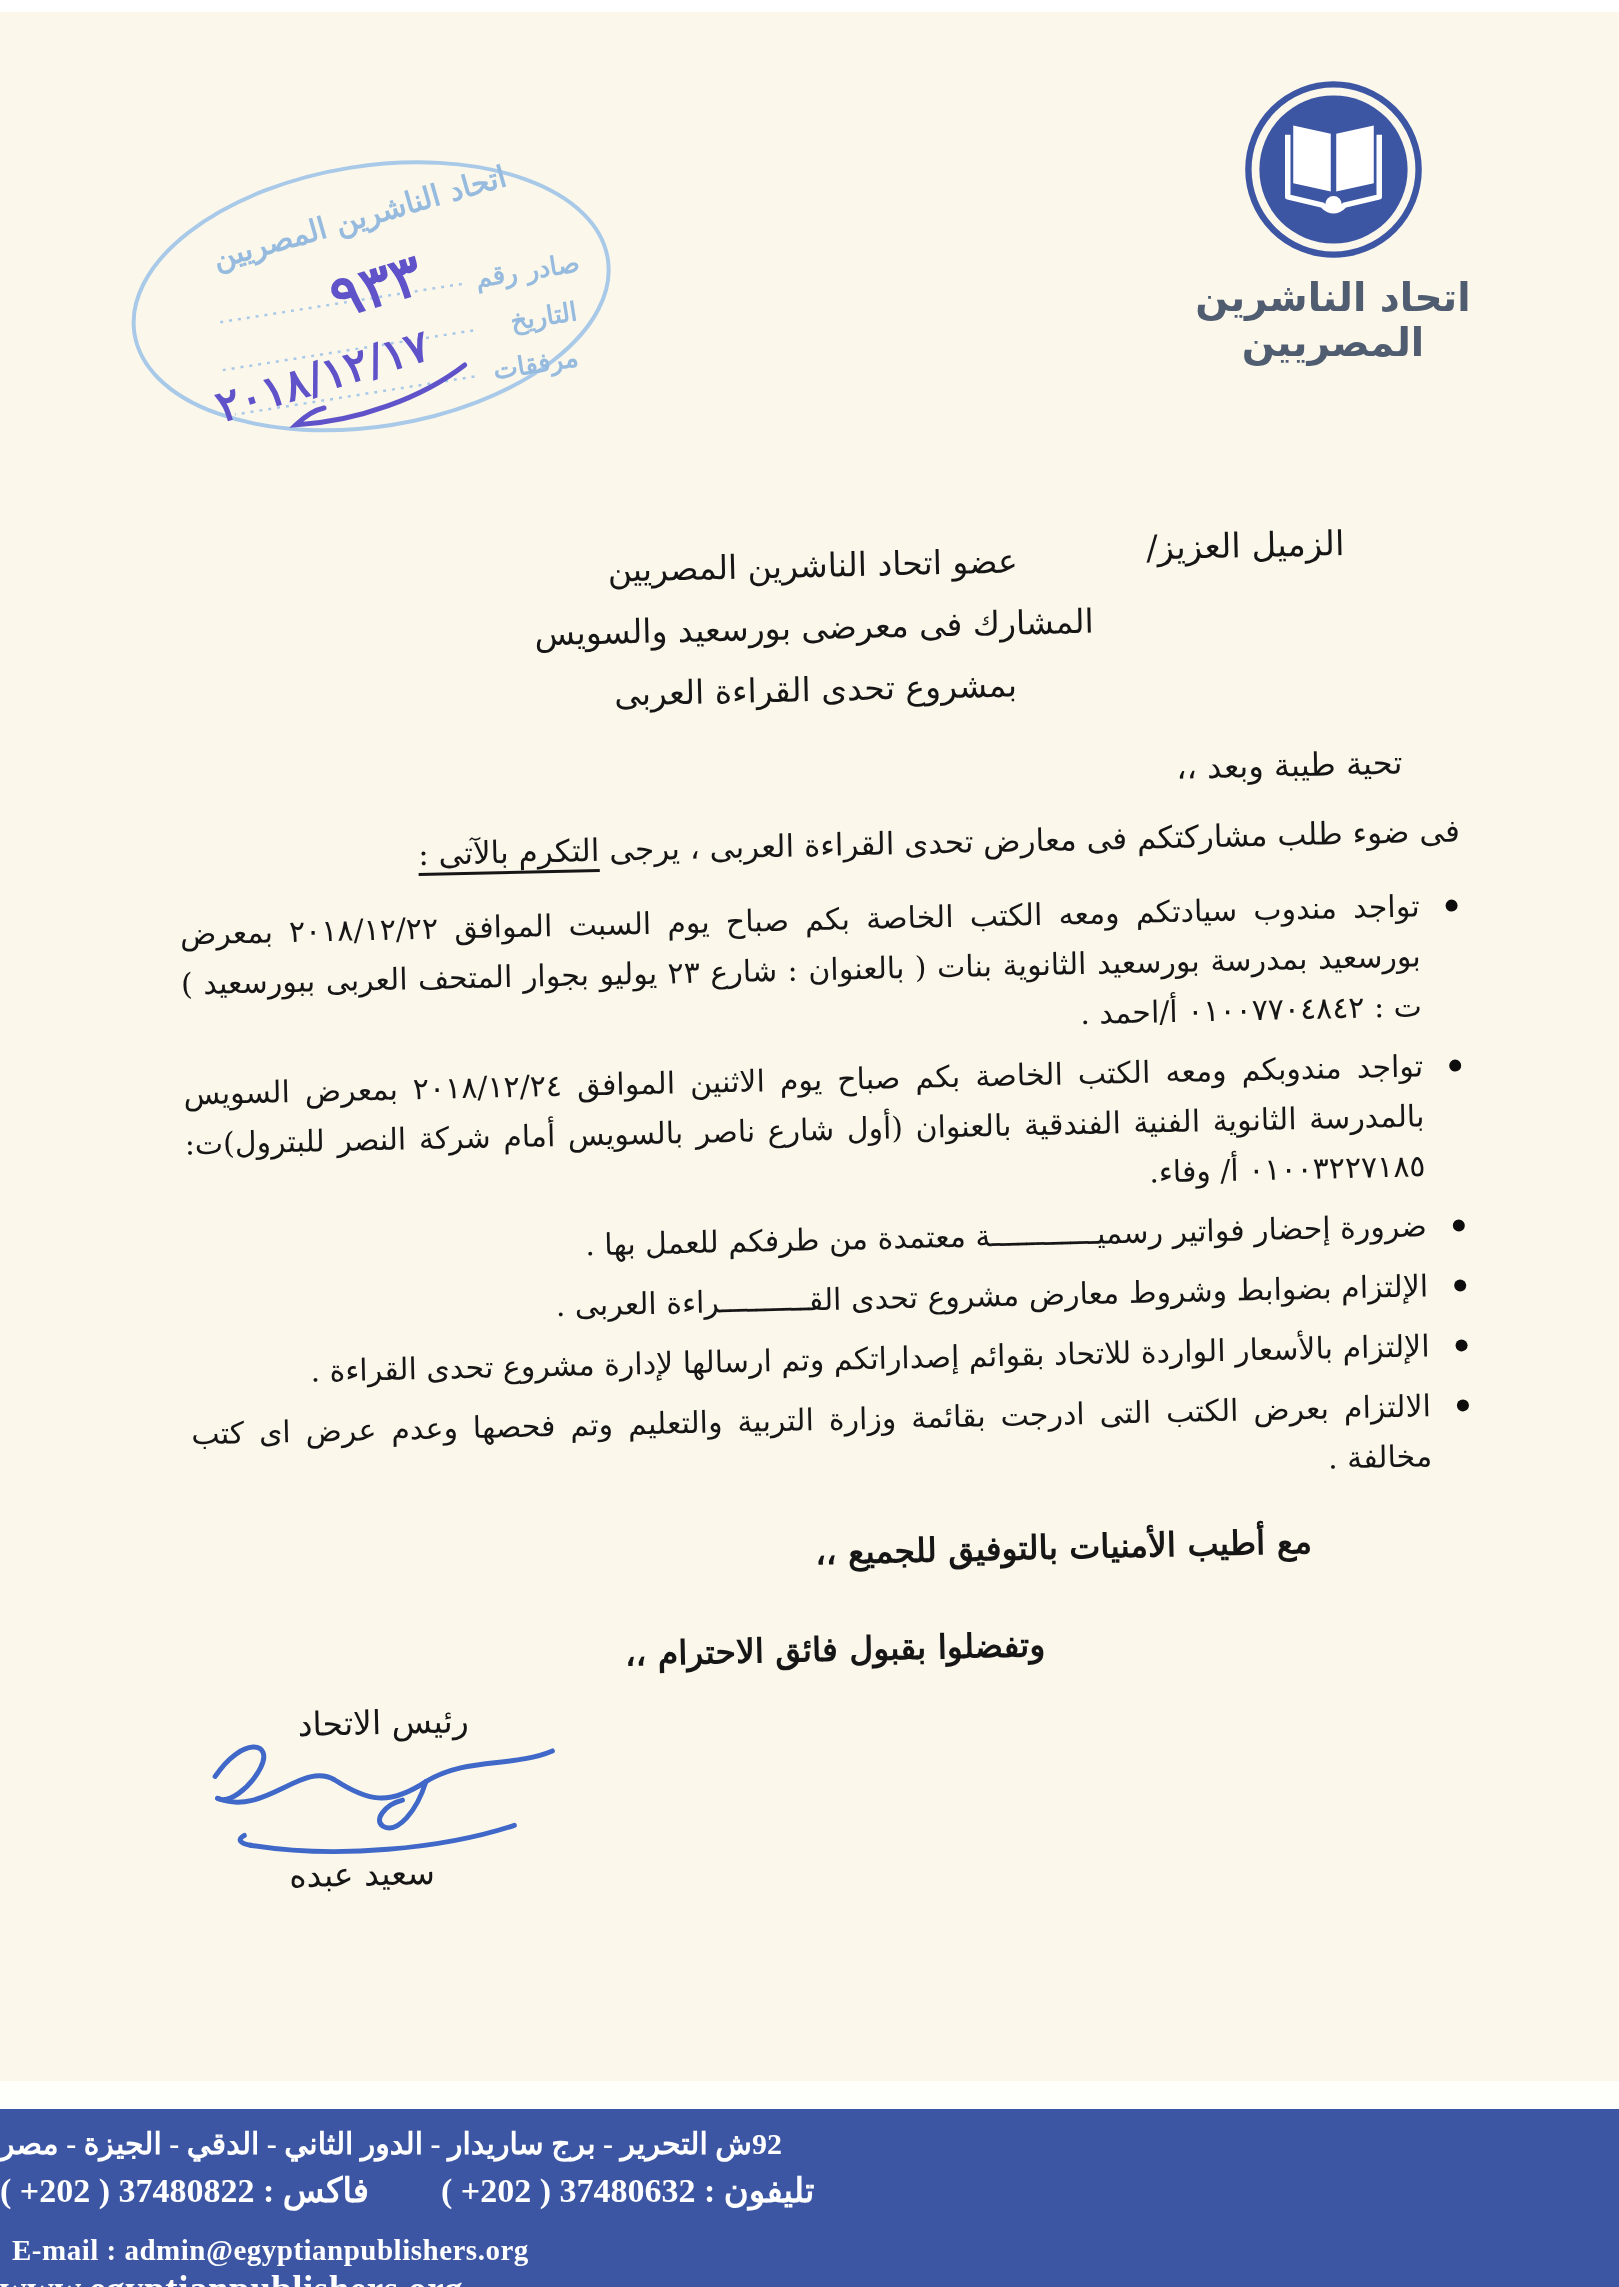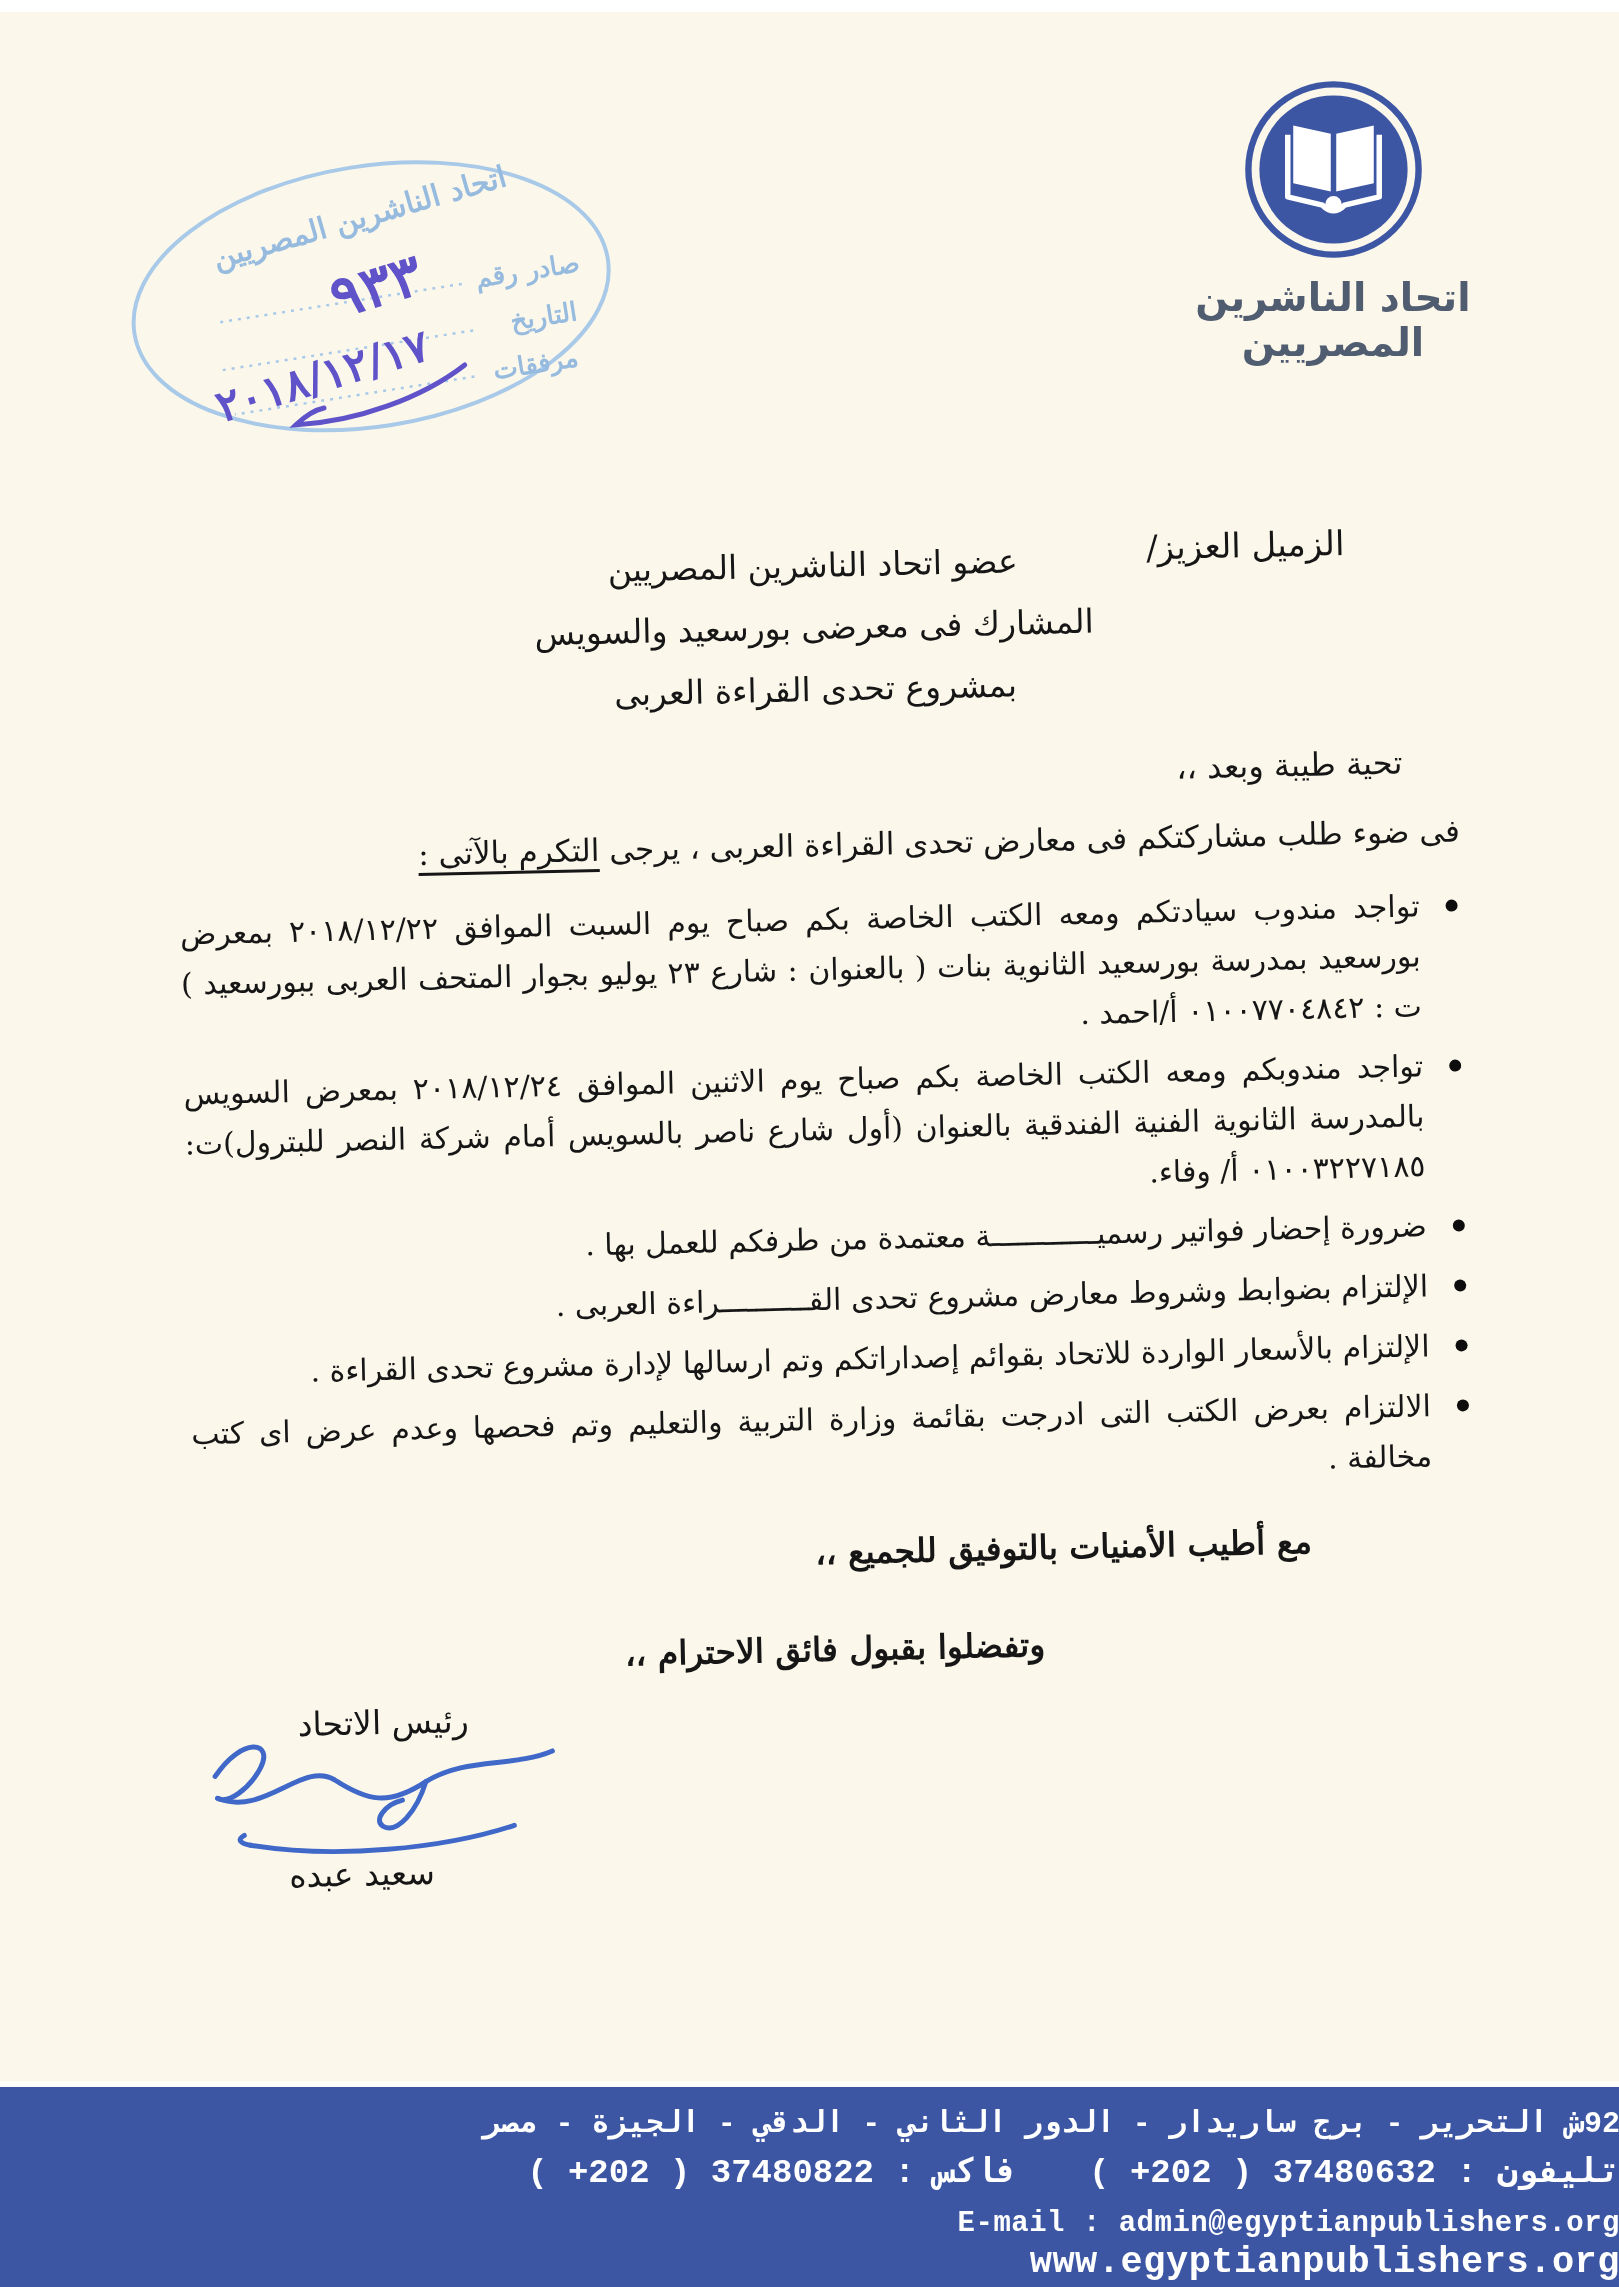--- a/index.html
+++ b/index.html
@@ -71,29 +71,29 @@
 
   .sign-area{position:relative; height:239px; margin-top:4px;}
   .signer-title{position:absolute; left:100px; top:20px; font-size:33px;}
   .signature-svg{position:absolute; left:-14px; top:34px; width:398px; height:149px;}
   .signature-path{stroke:var(--signature-blue);stroke-width:5;fill:none;stroke-linecap:round;}
   .signer-name{position:absolute; left:88px; top:171px; font-size:33px;}
 
   
   .band-gap{position:absolute; left:0; right:0; bottom:179px; height:28px; background:#fefefb;}
   .footer{
-    position:absolute; left:0; right:0; bottom:0; height:201px;
-    background:var(--accent-blue); color:#fff; text-align:right;
-    font-family:Liberation Mono, monospace;
+    position:absolute; left:0; right:0; bottom:0; height:179px;
+    background:var(--accent-blue); color:#fff; text-align:left;
+    font-family:Liberation Serif, serif;
   }
   .addr{margin-top:17px; font-size:30px; font-weight:bold; direction:rtl;}
   .phones{margin-top:9px; font-size:34px; font-weight:bold; direction:rtl;}
   .ph-gap{display:inline-block; width:72px;}
   .ltr{direction:ltr; unicode-bidi:isolate;}
-  .email{margin-top:15px; font-size:29px; font-weight:bold; letter-spacing:0.5px;}
+  .email{margin-top:24px; font-size:29px; font-weight:bold; letter-spacing:0.5px;padding-left:12px;}
   .site{margin-top:1px; font-size:37px; font-weight:bold; letter-spacing:0.5px;}
 </style>
 </head>
 <body>
 
 <div class="page">
   <div class="scan-edge-top"></div>
 
   <div class="brand">
     <svg class="logo-svg" viewBox="0 0 200 200" aria-hidden="true">

